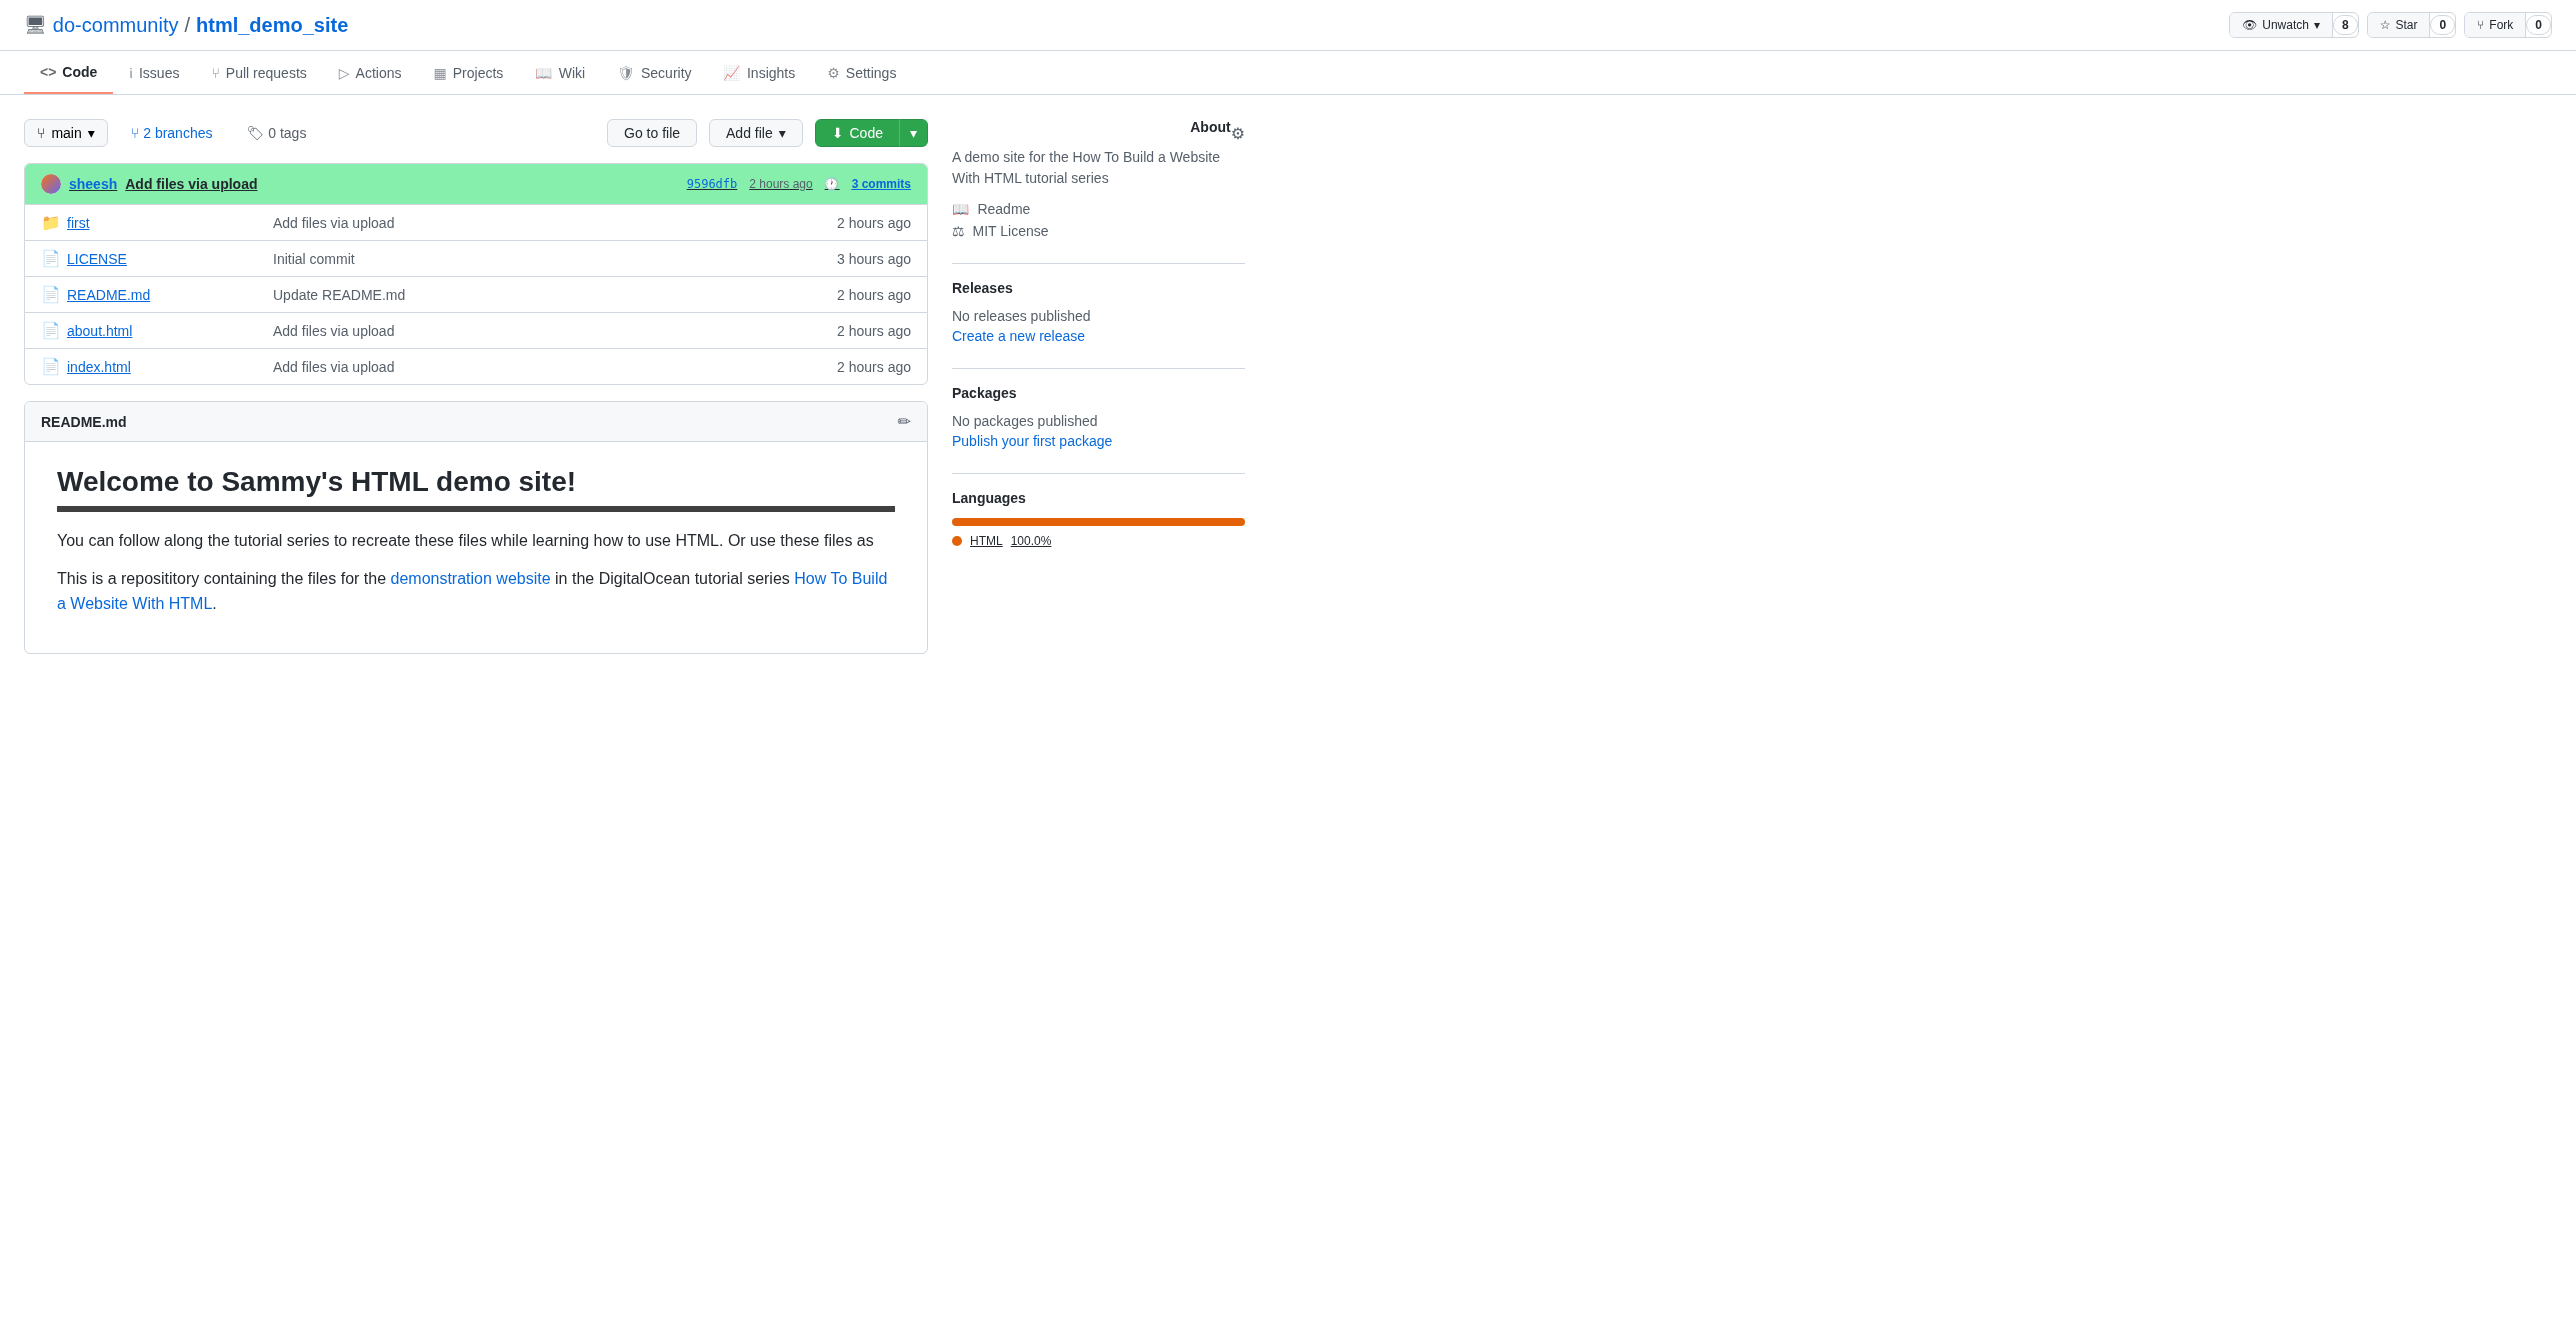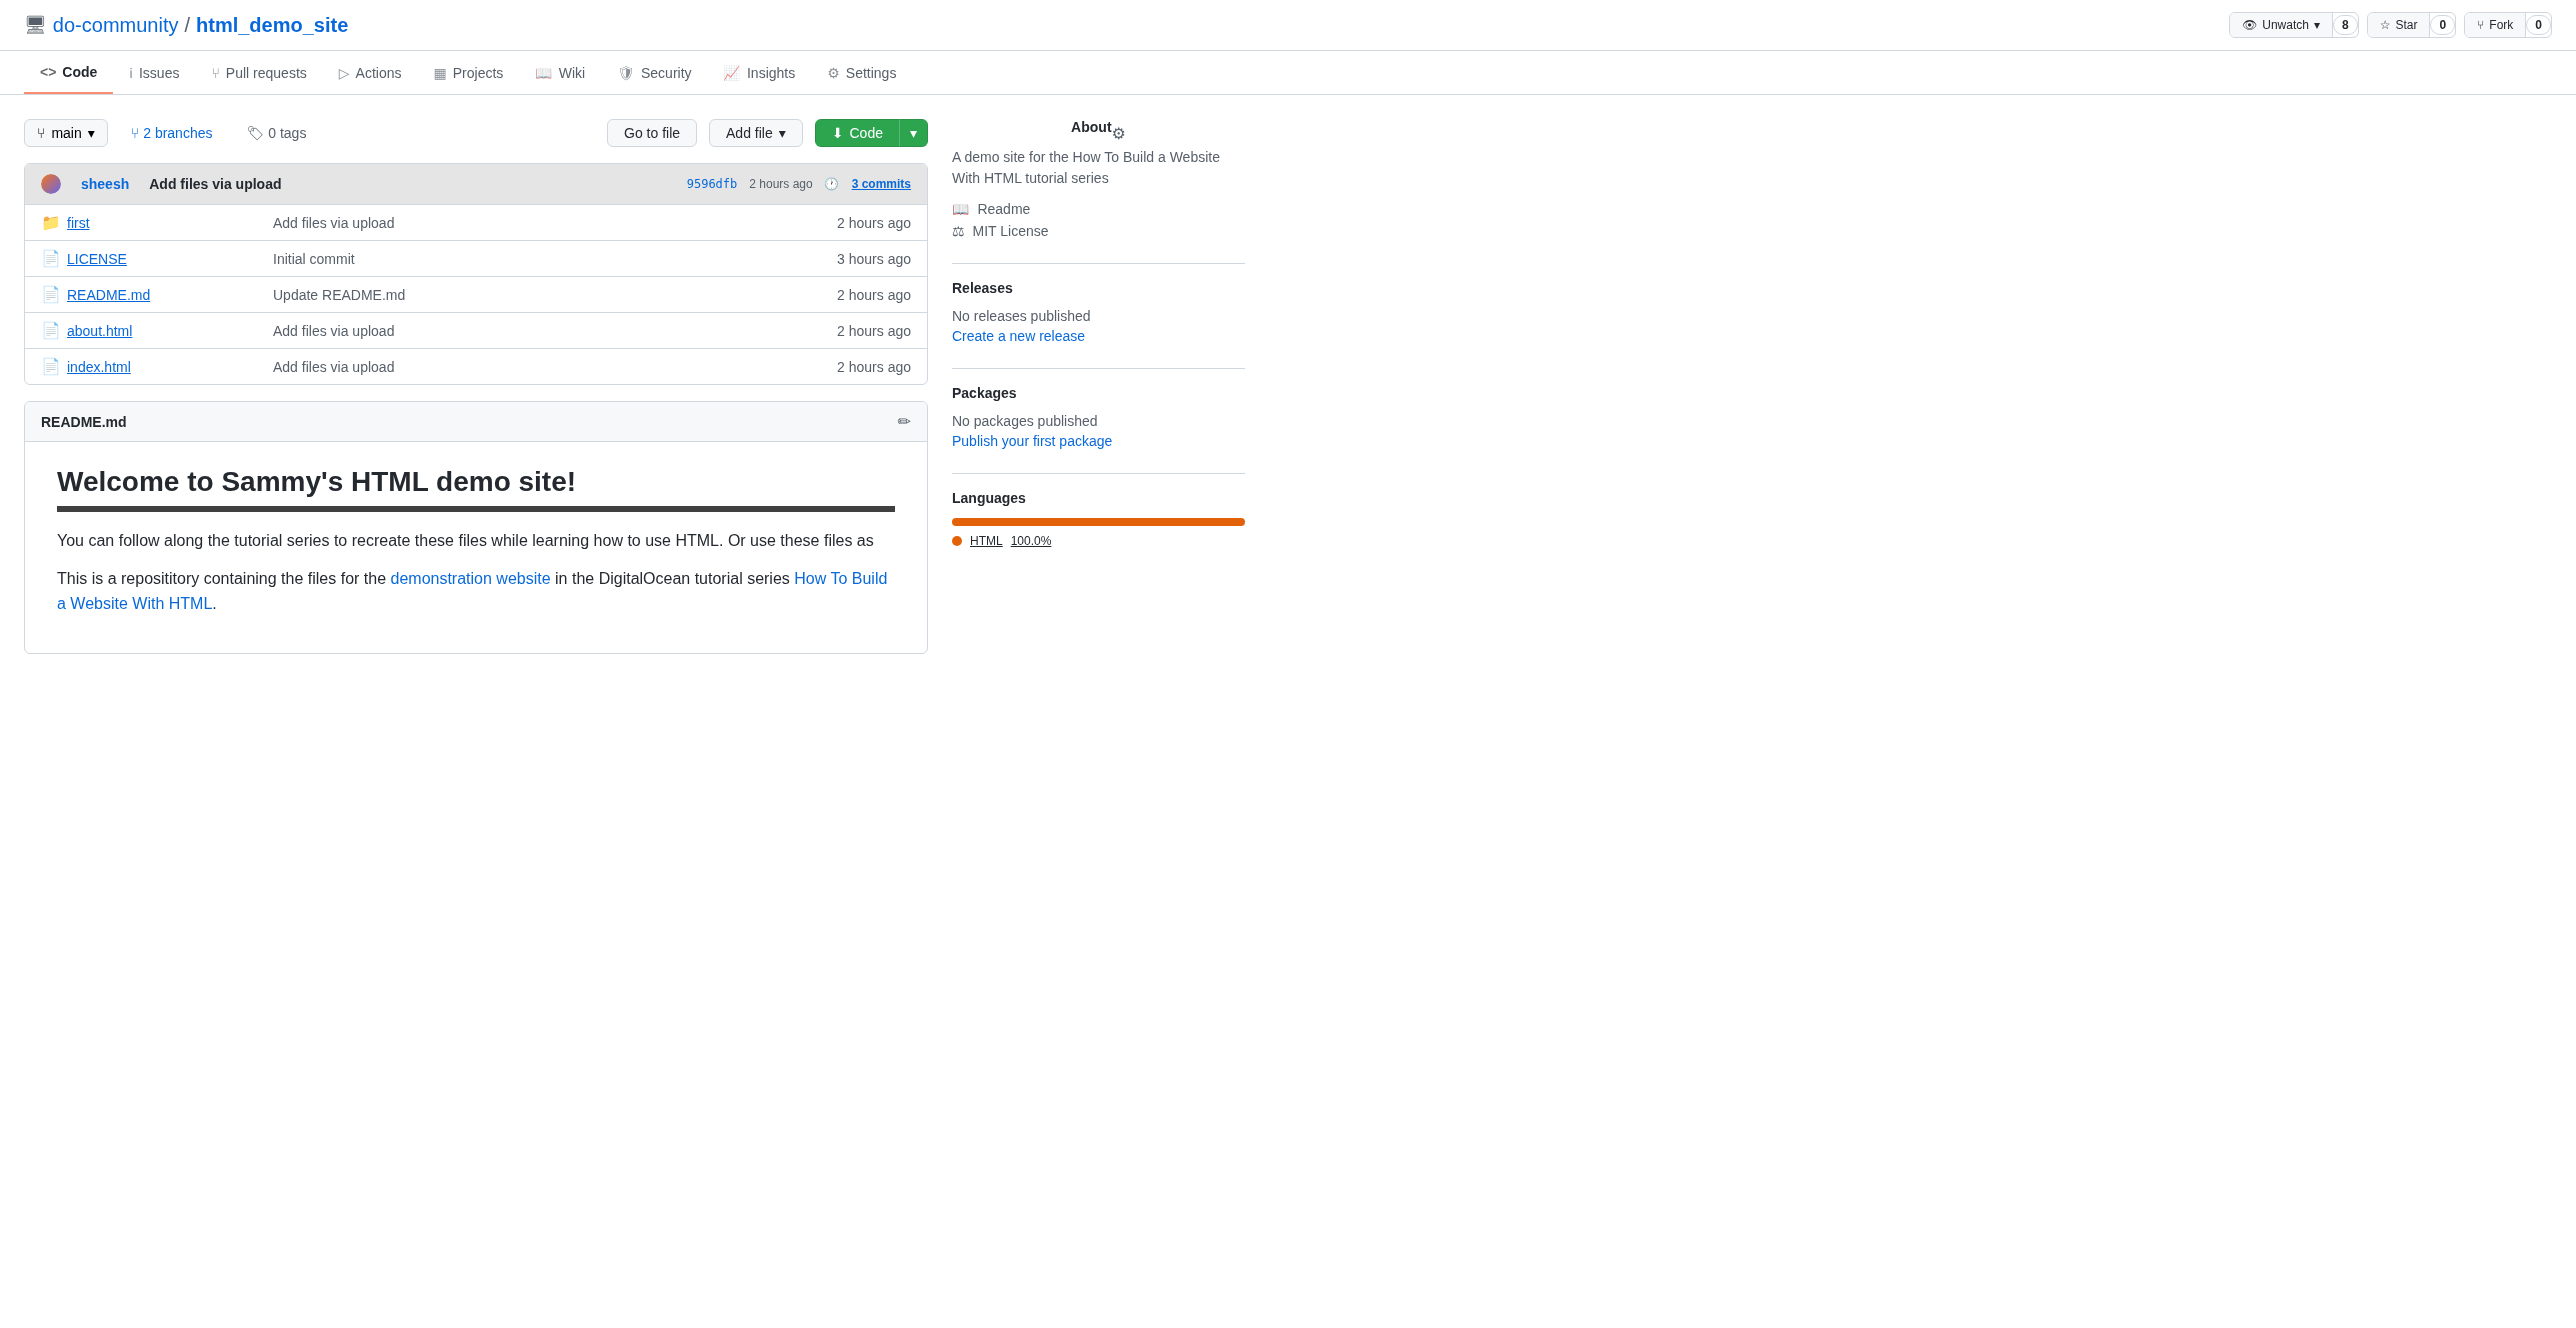--- a/index.html
+++ b/index.html
@@ -67,22 +67,22 @@
     }
     .btn-green-caret {
       display: flex; align-items: center; padding: 5px 10px;
       background: #2da44e; color: white; border: 1px solid rgba(31,35,40,0.15);
       border-left: none; font-size: 14px; cursor: pointer;
     }
     
     
     .file-table { border: 1px solid #d0d7de; border-radius: 6px; overflow: hidden; margin-bottom: 16px; }
     .commit-row {
-      display: flex; align-items: center; gap: 20px; padding: 10px 16px;
-      background: #e5e5e5; border-bottom: 1px solid #d0d7de;
+      display: flex; align-items: center; gap: 8px; padding: 10px 16px;
+      background: #86efac; border-bottom: 1px solid #d0d7de; text-decoration: underline;
     }
     .avatar { width: 20px; height: 20px; border-radius: 50%; background: #ccc; overflow: hidden; }
     .avatar-placeholder {
       width: 20px; height: 20px; border-radius: 50%;
       background: linear-gradient(135deg, #f97316, #6366f1);
     }
     .commit-msg { font-weight: 600; font-size: 14px; }
     .commit-meta { margin-left: auto; display: flex; align-items: center; gap: 12px; color: #57606a; font-size: 12px; }
     .commit-hash { font-family: monospace; color: #0969da; }
     .file-row {
@@ -107,21 +107,21 @@
     .readme-content h1 { font-size: 28px; font-weight: 700; margin-bottom: 16px; border-bottom: 6px solid #404040; padding-bottom: 8px; }
     .readme-content p { font-size: 16px; line-height: 1.6; color: #24292f; margin-bottom: 12px; }
     .readme-content a { color: #0969da; text-decoration: none; }
     
     
     .sidebar-section { margin-bottom: 24px; }
     .sidebar-section h2 { font-size: 14px; font-weight: 600; margin-bottom: 12px; }
     .sidebar-about { font-size: 14px; color: #57606a; line-height: 1.5; margin-bottom: 12px; }
     .sidebar-link { display: flex; align-items: center; gap: 8px; color: #57606a; font-size: 14px; margin-bottom: 6px; cursor: pointer; }
     .sidebar-divider { border: none; border-top: 1px solid #d0d7de; margin: 16px 0; }
-    .sidebar-title-row { display: flex; align-items: center; justify-content: center; }
+    .sidebar-title-row { display: flex; align-items: center; justify-content: flex-end; }
     .no-releases { color: #57606a; font-size: 14px; margin-bottom: 4px; }
     .create-release { color: #0969da; font-size: 14px; cursor: pointer; text-decoration: none; }
     .lang-bar { height: 8px; border-radius: 4px; background: #e36209; margin-bottom: 8px; }
     .lang-list { display: flex; flex-direction: column; gap: 4px; text-decoration: underline; }
     .lang-item { display: flex; align-items: center; gap: 8px; font-size: 12px; }
     .lang-dot { width: 10px; height: 10px; border-radius: 50%; }
     
     
     .arrow-container { position: relative; }
     .red-arrow {

